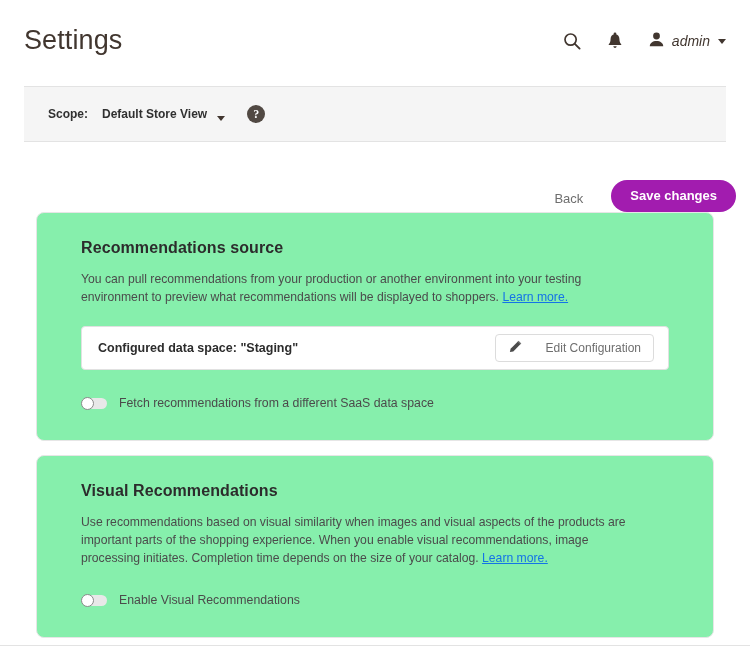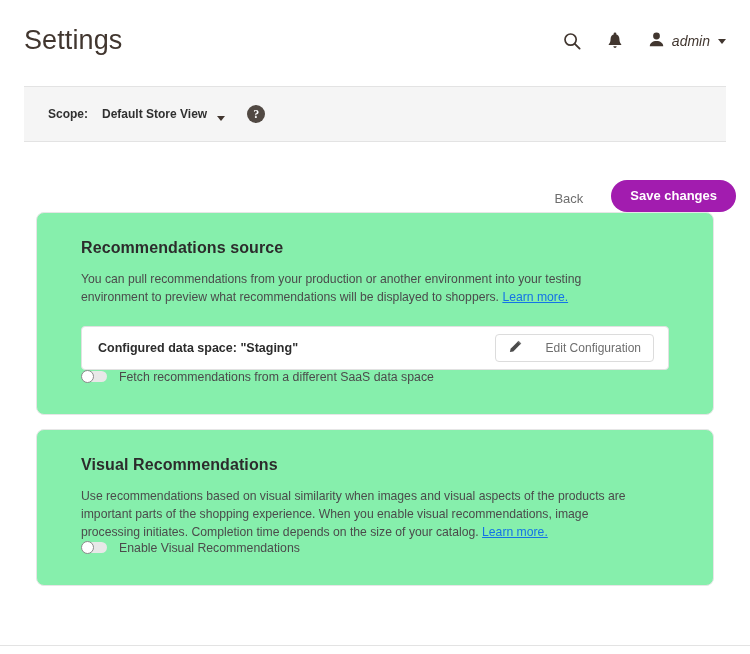--- a/index.html
+++ b/index.html
@@ -224,22 +224,23 @@
   }
 
   .btn-edit-config .label {
     font-size: 12px;
     color: #6e6e6e;
   }
 
   
   .toggle-row {
     display: flex;
-    align-items: flex-start;
+    align-items: center;
     gap: 12px;
+    margin-top: 26px;
   }
 
   .toggle {
     position: relative;
     width: 26px;
     height: 13px;
     flex: 0 0 auto;
     cursor: pointer;
   }
 

